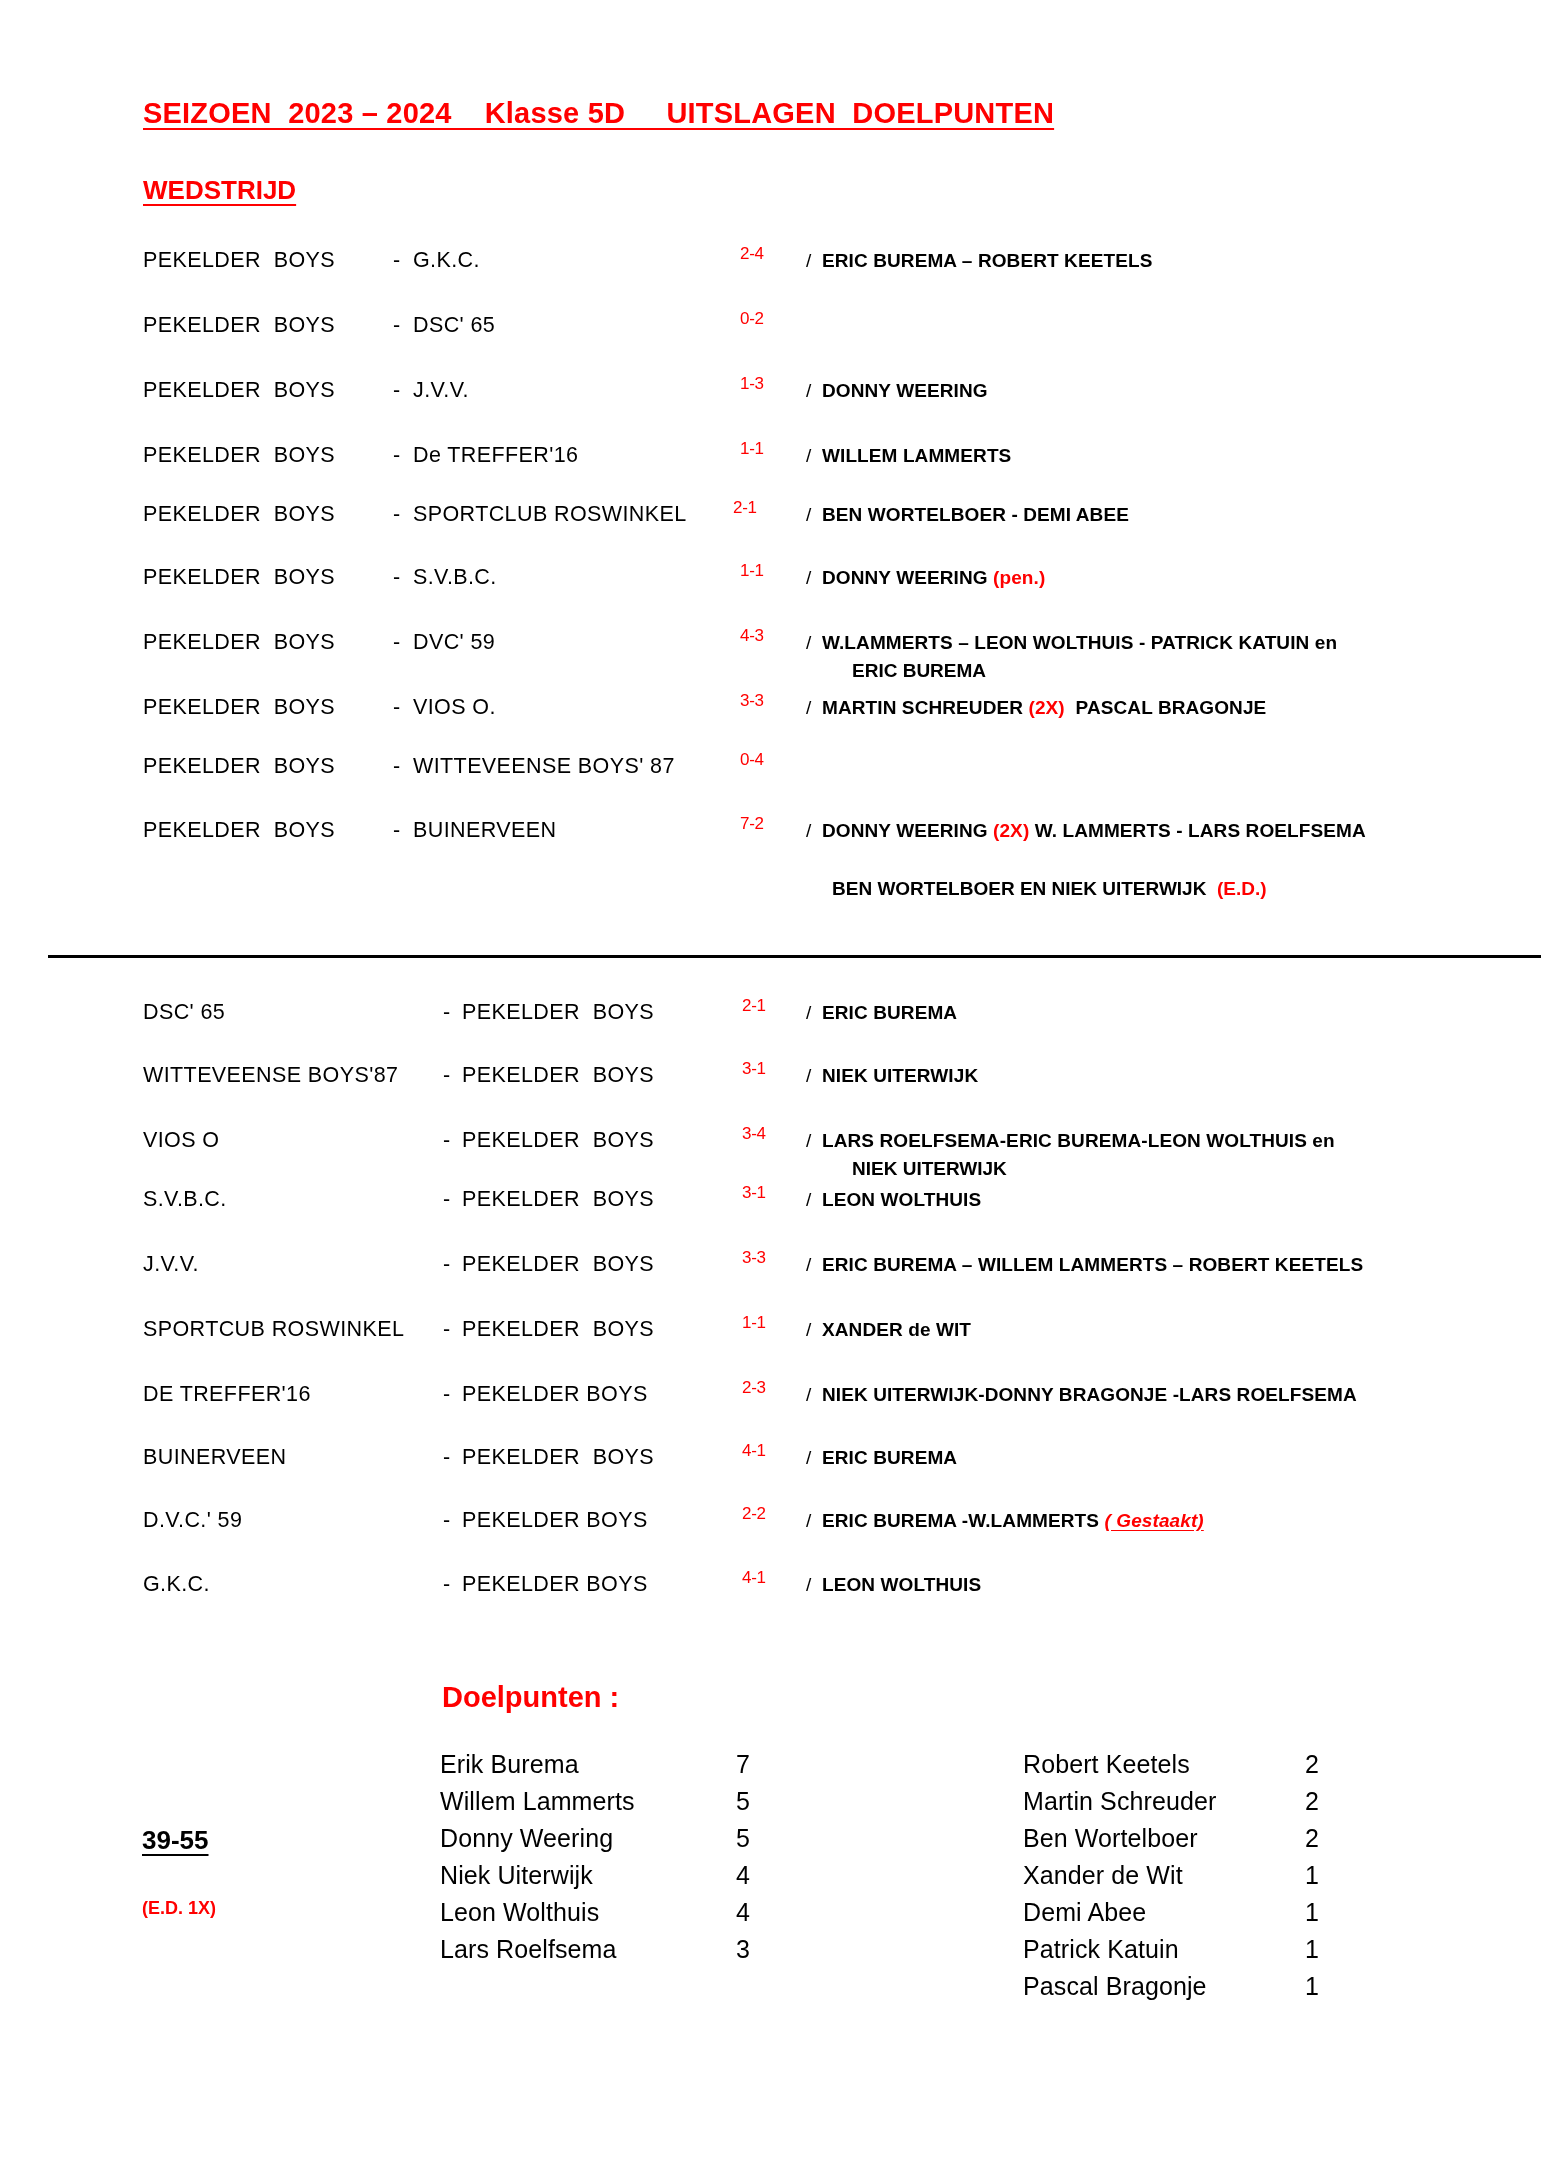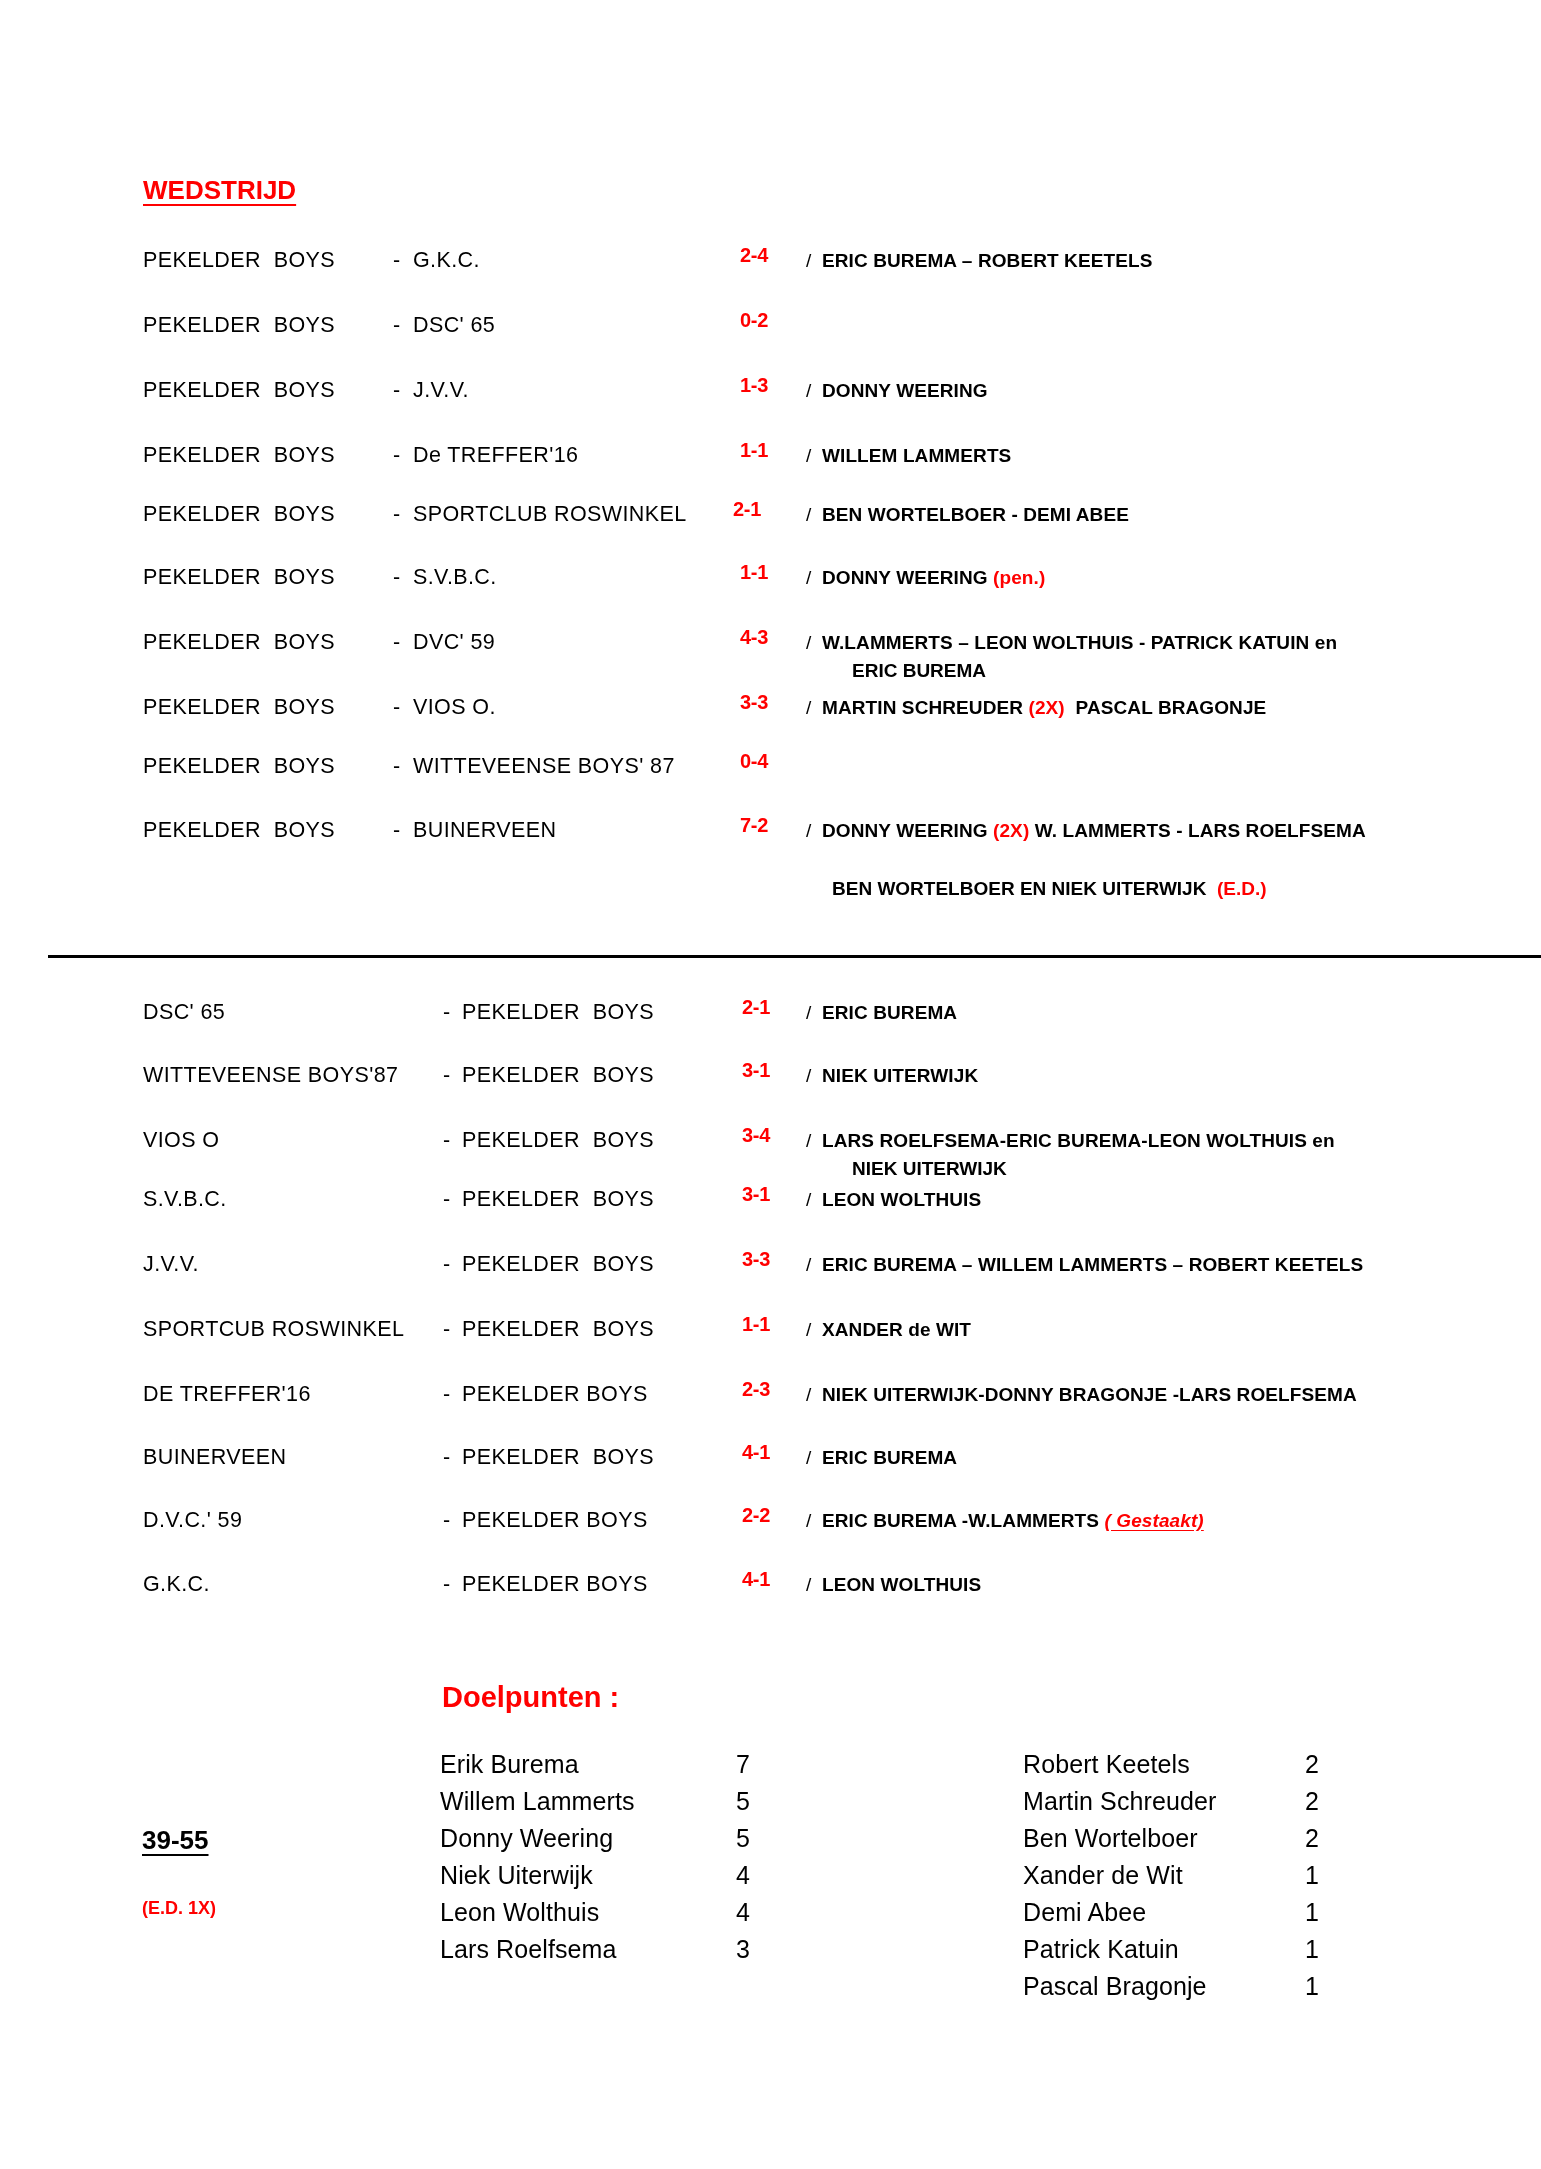--- a/index.html
+++ b/index.html
@@ -78,22 +78,22 @@
   }
   .m-away {
     position: absolute;
     font-size: 21.5px;
     color: #000;
     white-space: pre;
     letter-spacing: 0.4px;
   }
   .m-score {
     position: absolute;
-    font-size: 20px;
-    font-weight: bold;
+    font-size: 17px;
+    font-weight: normal;
     color: #ff0000;
     white-space: pre;
     letter-spacing: -0.3px;
   }
   .m-slash {
     position: absolute;
     font-size: 19px;
     font-weight: normal;
     color: #000;
     white-space: pre;
@@ -190,20 +190,21 @@
     white-space: pre;
   }
   .scorer-col.left .scorer-count  { left: 296px; }
   .scorer-col.right .scorer-count { left: 282px; }
 </style>
 </head>
 <body>
 
 <div class="page">
 
+  <div class="main-title">SEIZOEN  2023 – 2024    Klasse 5D     UITSLAGEN  DOELPUNTEN</div>
   <div class="section-heading">WEDSTRIJD</div>
 
   <div class="matches" id="home-matches">
       <div class="match-row">
         <span class="m-home" style="top:248px">PEKELDER  BOYS</span>
         <span class="m-sep" style="left:393px;top:248px">-</span>
         <span class="m-away" style="left:413px;top:248px">G.K.C.</span>
         <span class="m-score" style="left:740px;top:244px">2-4</span>
         <span class="m-slash" style="left:806px;top:250px">/</span>
         <span class="m-scorers" style="left:822px;top:250px">ERIC BUREMA – ROBERT KEETELS</span>

